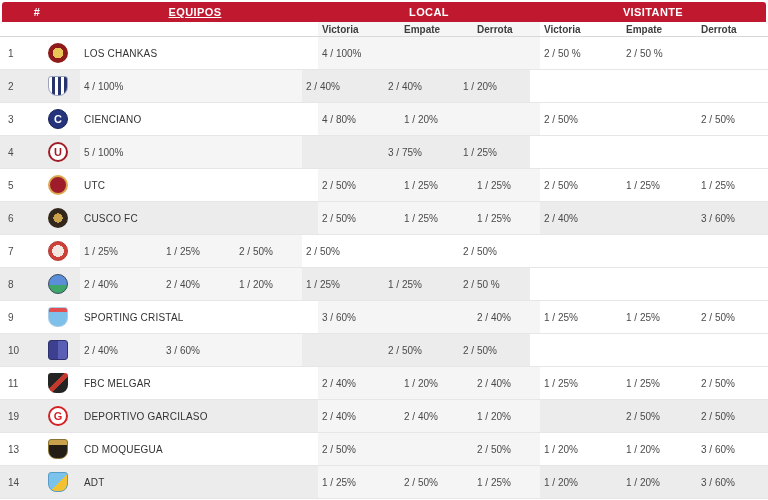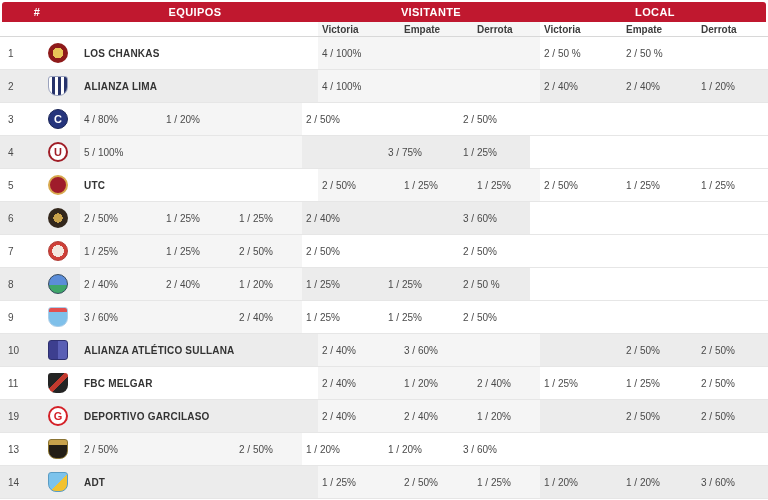--- a/index.html
+++ b/index.html
@@ -6,60 +6,60 @@
   html, body { width: 768px; height: 500px; overflow: hidden; background: #fff;
     font-family: "Liberation Sans", sans-serif; }
   .table-wrap { width: 768px; }
 
   
   .header-bar { display: flex; align-items: center; height: 20px; margin: 2px 2px 0 2px;
     background: var(--header-red, #c0182f); border-radius: 3px 3px 0 0;
     color: #fff; font-size: 11px; font-weight: 700; letter-spacing: .4px; }
   .h-cell { text-align: center; }
   .h-rank  { width: 70px; }
-  .h-name  { width: 246px; }
+  .h-name  { width: 246px; text-decoration: underline; }
   .h-local { width: 222px; }
   .h-visit { flex: 1; }
 
   
   .subheader { display: flex; align-items: center; height: 15px;
     border-bottom: 1px solid #d8d8d8; font-size: 10px; font-weight: 600; color: #3d3d3d; }
   .subheader .spacer { width: 318px; height: 100%; }
   .sh-cell { height: 100%; display: flex; align-items: center; padding-left: 4px; }
 
   
   .w-lv { width: 82px; } .w-le { width: 73px; } .w-ld { width: 67px; }
   .w-vv { width: 82px; } .w-ve { width: 75px; } .w-vd { width: 71px; }
 
   
   .row { display: flex; align-items: center; height: 33px; border-bottom: 1px solid #e6e6e6;
     background: #fff; cursor: pointer; }
   .cell { height: 100%; display: flex; align-items: center; font-size: 10px; color: #4a4a4a; }
   .c-rank { width: 36px; padding-left: 8px; }
   .c-logo { width: 44px; justify-content: center; }
-  .c-name { width: 238px; padding-left: 4px; font-weight: 700; color: #333;
+  .c-name { width: 238px; padding-left: 4px; font-weight: 400; color: #333;
     letter-spacing: .2px; font-size: 10px; }
   .c-stat { padding-left: 4px; font-weight: 500; }
   .band { background: var(--band, #f5f5f5); }
   .row.alt .cell:not(.band) { background: var(--stripe, #ececec); }
 
   
   .crest { width: 20px; height: 20px; display: flex; align-items: center; justify-content: center;
     font-size: 11px; font-weight: 700; line-height: 1; }
 </style>
 </head>
 <body>
 
 <div class="table-wrap">
 
   <div class="header-bar">
     <div class="h-cell h-rank">#</div>
     <div class="h-cell h-name">EQUIPOS</div>
+    <div class="h-cell h-local">LOCAL</div>
     <div class="h-cell h-visit">VISITANTE</div>
-    <div class="h-cell h-local">LOCAL</div>
   </div>
 
   <div class="subheader">
     <div class="spacer"></div>
     <div class="sh-cell w-lv band">Victoria</div>
     <div class="sh-cell w-le band">Empate</div>
     <div class="sh-cell w-ld band">Derrota</div>
     <div class="sh-cell w-vv">Victoria</div>
     <div class="sh-cell w-ve">Empate</div>
     <div class="sh-cell w-vd">Derrota</div>
@@ -78,34 +78,34 @@
       <div class="cell c-stat w-vv">2 / 50 %</div>
       <div class="cell c-stat w-ve">2 / 50 %</div>
       <div class="cell c-stat w-vd"></div>
     </div>
 
     <div class="row alt">
       <div class="cell c-rank">2</div>
       <div class="cell c-logo">
         <span class="crest" style="background: repeating-linear-gradient(90deg, rgb(255, 255, 255) 0px, rgb(255, 255, 255) 3px, rgb(39, 51, 107) 3px, rgb(39, 51, 107) 6px); border: 1px solid rgb(154, 162, 189); border-radius: 3px 3px 9px 9px; color: rgb(255, 255, 255);"></span>
       </div>
-      <div class="cell c-name">ALIANZA LIMA</div>
       <div class="cell c-stat band w-lv">4 / 100%</div>
       <div class="cell c-stat band w-le"></div>
       <div class="cell c-stat band w-ld"></div>
       <div class="cell c-stat w-vv">2 / 40%</div>
       <div class="cell c-stat w-ve">2 / 40%</div>
       <div class="cell c-stat w-vd">1 / 20%</div>
     </div>
 
     <div class="row">
       <div class="cell c-rank">3</div>
       <div class="cell c-logo">
         <span class="crest" style="background: rgb(37, 52, 124); border: 1px solid rgb(26, 37, 87); border-radius: 50%; color: rgb(255, 255, 255);">C</span>
       </div>
+      <div class="cell c-name">CIENCIANO</div>
       <div class="cell c-stat band w-lv">4 / 80%</div>
       <div class="cell c-stat band w-le">1 / 20%</div>
       <div class="cell c-stat band w-ld"></div>
       <div class="cell c-stat w-vv">2 / 50%</div>
       <div class="cell c-stat w-ve"></div>
       <div class="cell c-stat w-vd">2 / 50%</div>
     </div>
 
     <div class="row alt">
       <div class="cell c-rank">4</div>
@@ -132,20 +132,21 @@
       <div class="cell c-stat w-vv">2 / 50%</div>
       <div class="cell c-stat w-ve">1 / 25%</div>
       <div class="cell c-stat w-vd">1 / 25%</div>
     </div>
 
     <div class="row alt">
       <div class="cell c-rank">6</div>
       <div class="cell c-logo">
         <span class="crest" style="background: radial-gradient(circle, rgb(201, 162, 75) 0px, rgb(201, 162, 75) 32%, rgb(51, 39, 28) 33%); border: none; border-radius: 50%; color: rgb(255, 255, 255);"></span>
       </div>
+      <div class="cell c-name">CUSCO FC</div>
       <div class="cell c-stat band w-lv">2 / 50%</div>
       <div class="cell c-stat band w-le">1 / 25%</div>
       <div class="cell c-stat band w-ld">1 / 25%</div>
       <div class="cell c-stat w-vv">2 / 40%</div>
       <div class="cell c-stat w-ve"></div>
       <div class="cell c-stat w-vd">3 / 60%</div>
     </div>
 
     <div class="row">
       <div class="cell c-rank">7</div>
@@ -171,34 +172,34 @@
       <div class="cell c-stat w-vv">1 / 25%</div>
       <div class="cell c-stat w-ve">1 / 25%</div>
       <div class="cell c-stat w-vd">2 / 50 %</div>
     </div>
 
     <div class="row">
       <div class="cell c-rank">9</div>
       <div class="cell c-logo">
         <span class="crest" style="background: linear-gradient(rgb(227, 79, 79) 0px, rgb(227, 79, 79) 22%, rgb(127, 192, 234) 22%); border: 1px solid rgb(170, 205, 232); border-radius: 3px 3px 9px 9px; color: rgb(255, 255, 255);"></span>
       </div>
+      <div class="cell c-name">SPORTING CRISTAL</div>
       <div class="cell c-stat band w-lv">3 / 60%</div>
       <div class="cell c-stat band w-le"></div>
       <div class="cell c-stat band w-ld">2 / 40%</div>
       <div class="cell c-stat w-vv">1 / 25%</div>
       <div class="cell c-stat w-ve">1 / 25%</div>
       <div class="cell c-stat w-vd">2 / 50%</div>
     </div>
 
     <div class="row alt">
       <div class="cell c-rank">10</div>
       <div class="cell c-logo">
         <span class="crest" style="background: linear-gradient(90deg, rgb(61, 63, 143) 0px, rgb(61, 63, 143) 50%, rgb(90, 95, 181) 50%); border: 1px solid rgb(46, 48, 112); border-radius: 3px; color: rgb(255, 255, 255);"></span>
       </div>
-      <div class="cell c-name">ALIANZA ATLÉTICO SULLANA</div>
       <div class="cell c-stat band w-lv">2 / 40%</div>
       <div class="cell c-stat band w-le">3 / 60%</div>
       <div class="cell c-stat band w-ld"></div>
       <div class="cell c-stat w-vv"></div>
       <div class="cell c-stat w-ve">2 / 50%</div>
       <div class="cell c-stat w-vd">2 / 50%</div>
     </div>
 
     <div class="row">
       <div class="cell c-rank">11</div>
@@ -226,20 +227,21 @@
       <div class="cell c-stat w-vv"></div>
       <div class="cell c-stat w-ve">2 / 50%</div>
       <div class="cell c-stat w-vd">2 / 50%</div>
     </div>
 
     <div class="row">
       <div class="cell c-rank">13</div>
       <div class="cell c-logo">
         <span class="crest" style="background: linear-gradient(rgb(201, 162, 75) 0px, rgb(201, 162, 75) 30%, rgb(35, 29, 21) 30%); border: 1px solid rgb(138, 116, 52); border-radius: 3px 3px 8px 8px; color: rgb(255, 255, 255);"></span>
       </div>
+      <div class="cell c-name">CD MOQUEGUA</div>
       <div class="cell c-stat band w-lv">2 / 50%</div>
       <div class="cell c-stat band w-le"></div>
       <div class="cell c-stat band w-ld">2 / 50%</div>
       <div class="cell c-stat w-vv">1 / 20%</div>
       <div class="cell c-stat w-ve">1 / 20%</div>
       <div class="cell c-stat w-vd">3 / 60%</div>
     </div>
 
     <div class="row alt">
       <div class="cell c-rank">14</div>

